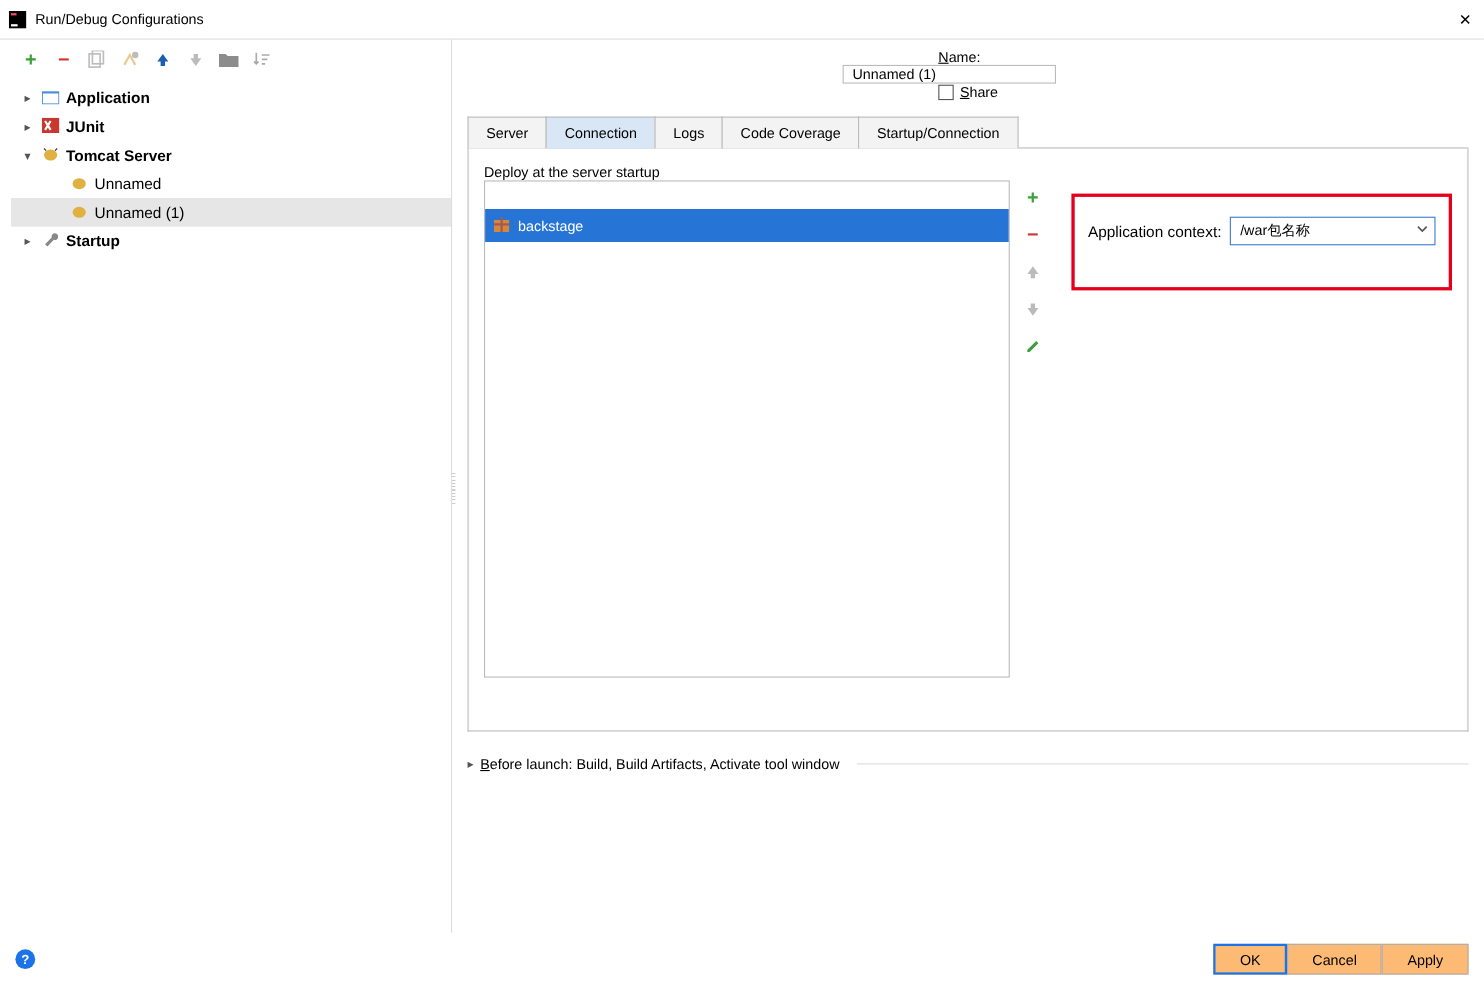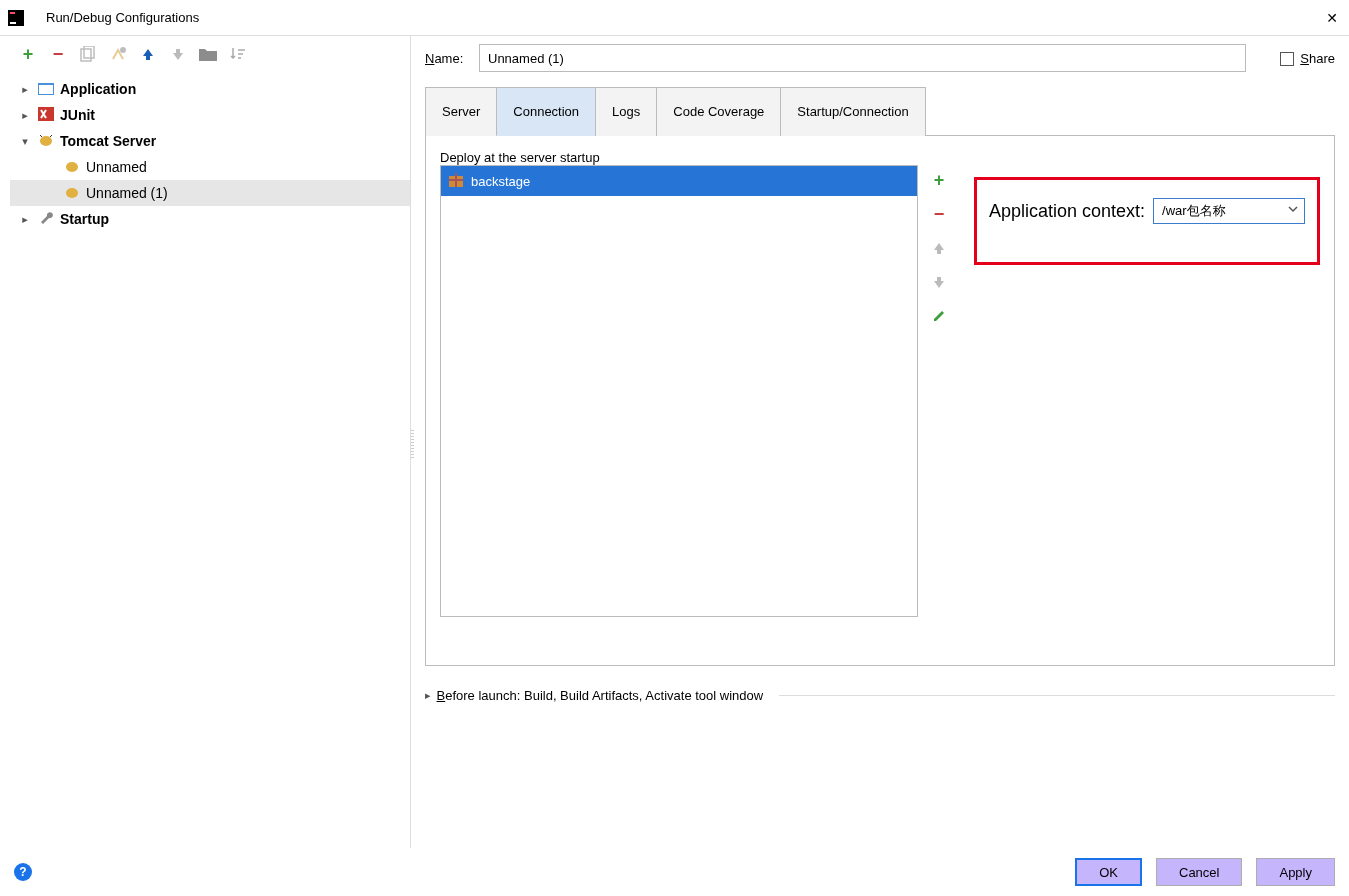--- a/index.html
+++ b/index.html
@@ -1,18 +1,18 @@
 <!DOCTYPE html>
 <html><head>
 <meta charset="utf-8">
 <style>
 * { box-sizing: border-box; margin: 0; padding: 0; font-family: "Segoe UI", Tahoma, sans-serif; }
 body { background: #fff; width: 1349px; height: 896px; overflow: hidden; font-size: 13px; color: #000; }
 
-.title-bar { height: 36px; display: flex; align-items: center; padding: 0 8px; border-bottom: 1px solid #ddd; gap: 14px; }
+.title-bar { height: 36px; display: flex; align-items: center; padding: 0 8px; border-bottom: 1px solid #ddd; }
 .title-bar .app-icon { width: 16px; height: 16px; margin-right: 8px; }
 .title-bar .title { flex: 1; font-size: 13px; }
 .title-bar .close-x { width: 18px; height: 18px; display: flex; align-items: center; justify-content: center; cursor: pointer; font-size: 14px; color: #000; }
 
 .main { display: flex; height: 812px; }
 
 .sidebar { width: 411px; border-right: 1px solid #ddd; padding: 8px 0 0 0; }
 .toolbar { display: flex; align-items: center; gap: 10px; padding: 0 18px 12px 18px; }
 .toolbar .tb-btn { width: 20px; height: 20px; display: flex; align-items: center; justify-content: center; cursor: pointer; }
 .tb-plus { color: #3c9f3c; font-weight: bold; font-size: 18px; }
@@ -27,58 +27,58 @@
 .tree-row { display: flex; align-items: center; height: 26px; padding-left: 8px; cursor: pointer; }
 .tree-row.sel { background: #e6e6e6; }
 .tree-row .twist { width: 14px; text-align: center; color: #555; font-size: 11px; }
 .tree-row .bug { margin: 0 6px; }
 .tree-row .bullet { width: 14px; }
 .tree-row .label { font-size: 14px; }
 .tree-row .bold { font-weight: bold; }
 .indent { padding-left: 34px; }
 
 .content { flex: 1; padding: 8px 14px 0 14px; position: relative; }
-.name-row { display: flex; align-items: center; margin-bottom: 8px; }
+.name-row { display: flex; align-items: center; margin-bottom: 8px; flex-direction: column; }
 .name-row .nlabel { width: 54px; }
 .name-row .nlabel u { text-decoration: underline; }
 .name-row input { flex: 1; height: 28px; border: 1px solid #bbb; padding: 0 8px; font-size: 13px; margin-right: 34px; }
 .share-wrap { display: flex; align-items: flex-end; gap: 6px; }
 .share-wrap .cb { width: 14px; height: 14px; border: 1px solid #555; }
 
 .tabs { display: flex; border-bottom: 1px solid #bbb; margin-top: 14px; }
-.tab { padding: 16px 16px; border: 1px solid #bbb; border-bottom: none; margin-right: -1px; background: #f3f3f3; cursor: pointer; font-size: 13px; position: relative; top: 1px; }
+.tab { padding: 6px 16px; border: 1px solid #bbb; border-bottom: none; margin-right: -1px; background: #f3f3f3; cursor: pointer; font-size: 13px; position: relative; top: 1px; }
 .tab.active { background: #d8e6f5; border-bottom: 1px solid #d8e6f5; }
 
 .tab-body { border: 1px solid #bbb; border-top: none; padding: 14px; min-height: 530px; }
 .deploy-label { }
 .deploy-grid { display: flex; gap: 10px; }
 .deploy-list { flex: 0 0 478px; height: 452px; border: 1px solid #bbb; background: #fff; }
-.deploy-item { height: 30px; display: flex; align-items: center; padding: 0 8px; background: #2675d6; color: #fff; font-size: 13px; }
+.deploy-item { height: 30px; display: flex; align-items: center; padding: 0 8px; background: #2675d6; color: #fff; font-size: 13px; margin-top: 25px; }
 .deploy-item .gift { margin-right: 8px; }
 .sidebtns { display: flex; flex-direction: column; gap: 12px; padding-top: 4px; }
 .sidebtns .sb { width: 22px; height: 22px; display: flex; align-items: center; justify-content: center; cursor: pointer; }
 .sb-plus { color: #3c9f3c; font-weight: bold; font-size: 18px; }
 .sb-minus { color: #c93b3b; font-weight: bold; font-size: 18px; }
 .sb-gray { color: #bbb; font-size: 16px; }
 .sb-pen svg path { fill: #3c9f3c; }
 
 .right-panel { flex: 1; padding: 12px 0 0 14px; }
 .highlight-box { border: 3px solid #e4001c; padding: 18px 12px 38px 12px; display: flex; align-items: center; gap: 8px; }
-.highlight-box label { font-size: 18px; white-space: nowrap; }
+.highlight-box label { font-size: 14px; white-space: nowrap; }
 .ctx-select { position: relative; flex: 1; }
 .ctx-select input { width: 100%; height: 26px; border: 1px solid #3d7bcc; padding: 0 26px 0 8px; font-size: 13px; }
 .ctx-select .chev { position: absolute; right: 6px; top: 5px; pointer-events: none; }
 
 .before-launch { margin-top: 22px; display: flex; align-items: center; gap: 6px; }
 .before-launch .chev-r { color: #555; font-size: 11px; }
 .hr-through { flex: 1; border-top: 1px solid #ddd; margin-left: 10px; }
 
 .footer { position: absolute; left: 0; right: 0; bottom: 0; height: 48px; display: flex; align-items: center; padding: 0 14px; }
 .footer .help-icon { width: 18px; height: 18px; border-radius: 50%; background: #1a73e8; color: #fff; display: flex; align-items: center; justify-content: center; font-size: 12px; font-weight: bold; margin-right: auto; }
-.footer button { height: 28px; padding: 0 22px; margin-left: 14px; border: 1px solid #adadad; background: #c4b5fd; cursor: pointer; font-size: 13px; }
+.footer button { height: 28px; padding: 0 22px; margin-left: 0; border: 1px solid #adadad; background: #fdba74; cursor: pointer; font-size: 13px; }
 .footer button.ok { border: 2px solid #1a73e8; font-weight: normal; }
 
 .splitter { width: 3px; background: repeating-linear-gradient(to bottom, #ccc 0, #ccc 1px, transparent 1px, transparent 3px); position: absolute; left: 411px; top: 430px; height: 30px; cursor: col-resize; }
 </style>
 </head>
 <body>
 
 <div class="title-bar">
   <span class="app-icon">
     <svg width="16" height="16">

